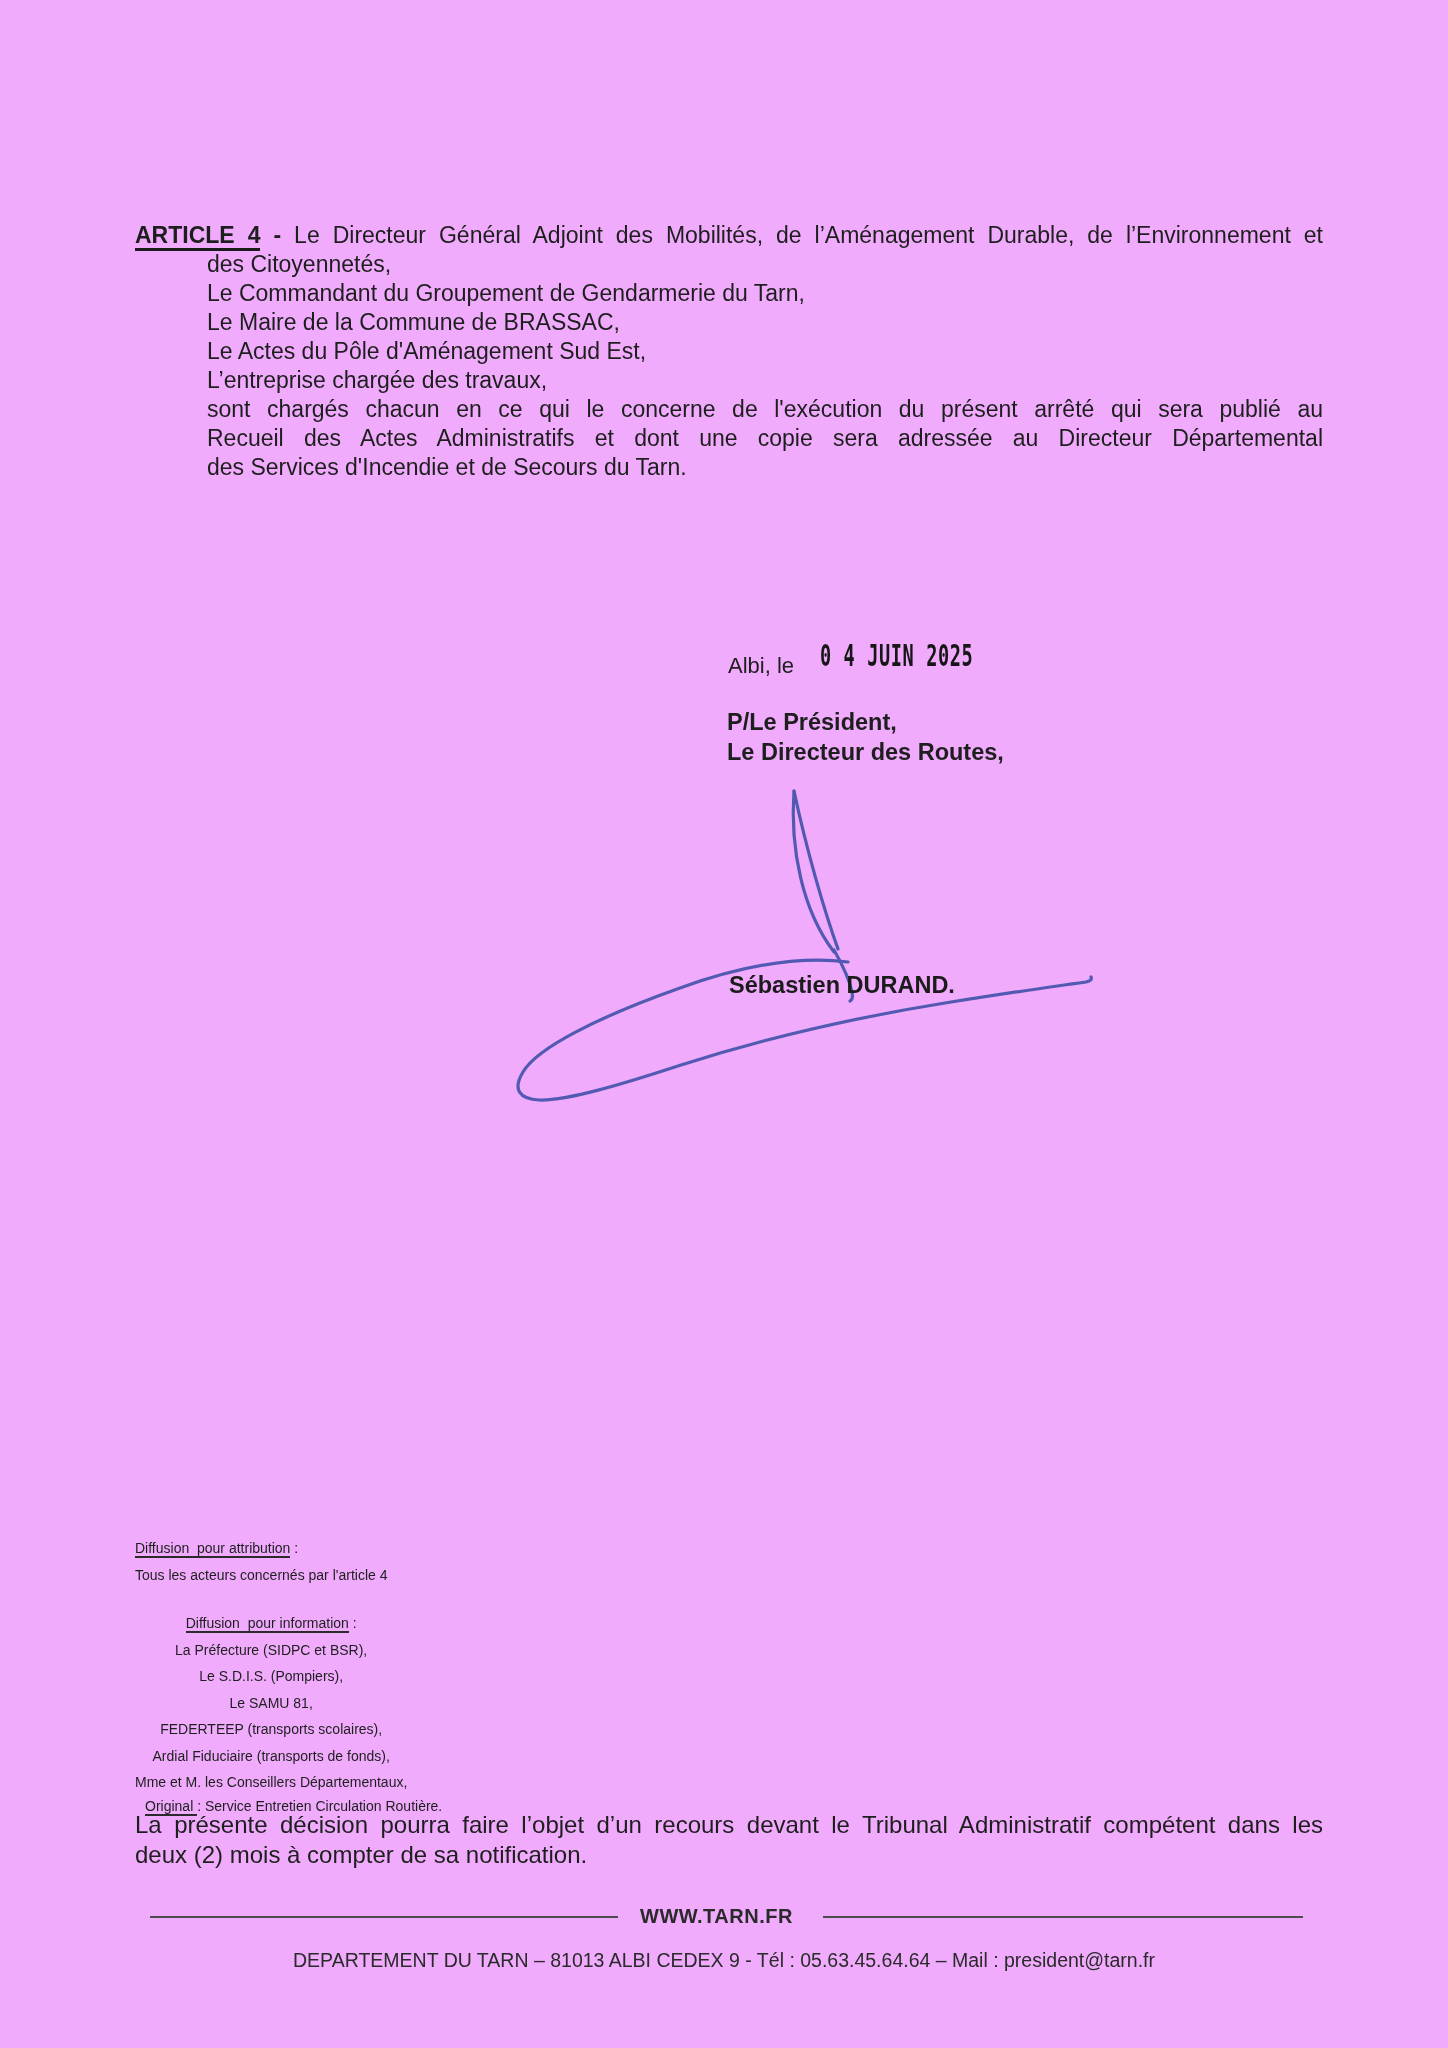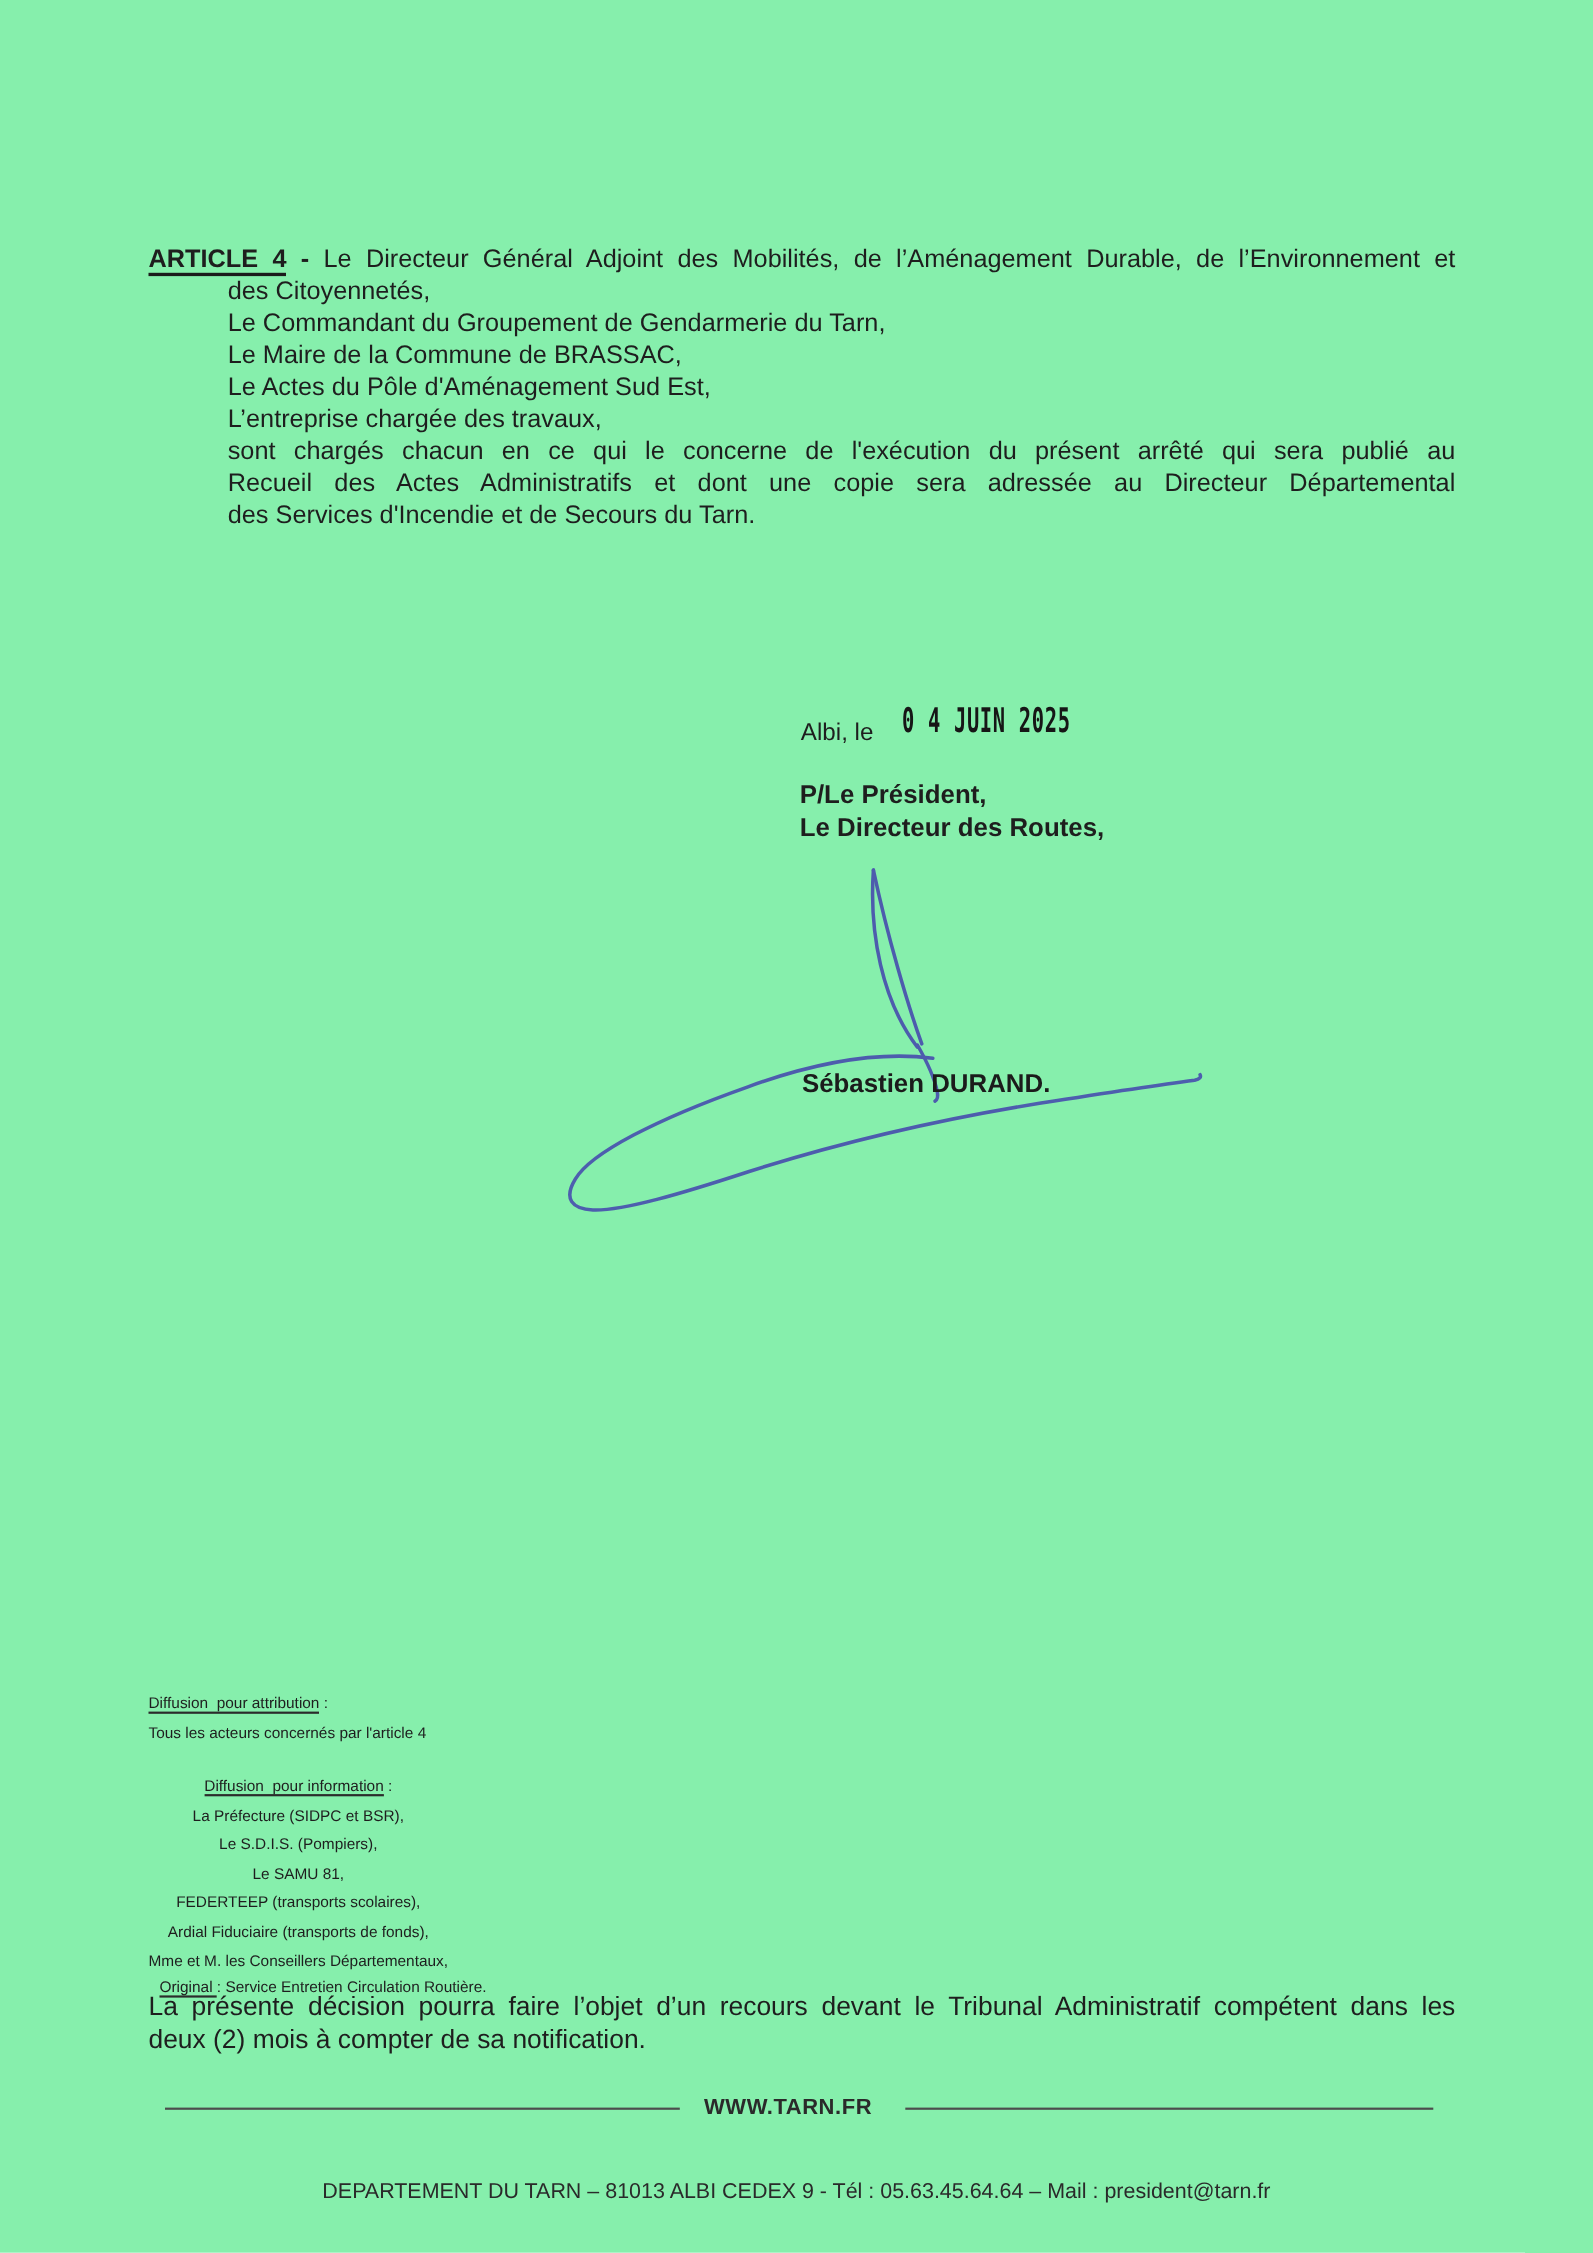--- a/index.html
+++ b/index.html
@@ -4,21 +4,21 @@
 <style>
   html,body{margin:0;padding:0;}
   body{
     width:1448px;height:2048px;
     background:#ffffff;
     font-family:"Liberation Sans","DejaVu Sans",sans-serif;
     color:#1e1e1e;
     position:relative;
     -webkit-font-smoothing:antialiased;
   }
-  .page{position:absolute;inset:0;background:#86efac;overflow:hidden;padding-left:20px;}
+  .page{position:absolute;inset:0;background:#f0abfc;overflow:hidden;padding-left:20px;}
   .abs{position:absolute;}
 
   
   .article{left:135px;top:221px;width:1188px;font-size:23px;line-height:29px;}
   .article .first{text-align:justify;text-align-last:justify;}
   .article-label{font-weight:bold;border-bottom:3px solid #1b1b1b;padding-bottom:0px;}
   .article-dash{font-weight:bold;}
   .cont{margin-left:72px;}
   .cont .just{text-align:justify;text-align-last:justify;}
 
@@ -47,21 +47,21 @@
 
   
   .recourse{left:135px;top:1810px;width:1188px;font-size:24px;line-height:30px;}
   .recourse .l1{text-align:justify;text-align-last:justify;}
 
   
   .rule{border-top:2px solid #4c4c4c;height:0;}
   .rule-l{left:150px;top:1916px;width:468px;}
   .rule-r{left:823px;top:1916px;width:480px;}
   .site{left:640px;top:1905px;font-weight:bold;font-size:20px;letter-spacing:0.5px;color:#2a2a2a;}
-  .addr{left:135px;top:1949px;width:1178px;text-align:center;font-size:19.5px;color:#2a2a2a;margin-top:32px;}
+  .addr{left:135px;top:1949px;width:1178px;text-align:center;font-size:19.5px;color:#2a2a2a;}
   .notice{left:135px;top:1975px;width:1178px;text-align:center;font-size:19.5px;font-style:italic;color:#2a2a2a;}
 </style>
 </head>
 <body>
 
 <div class="page">
 
   <div class="abs article">
     <div class="first">
       <span class="article-label">ARTICLE 4</span><span class="article-dash"> - </span><span>Le Directeur Général Adjoint des Mobilités, de l’Aménagement Durable, de l’Environnement et</span>

